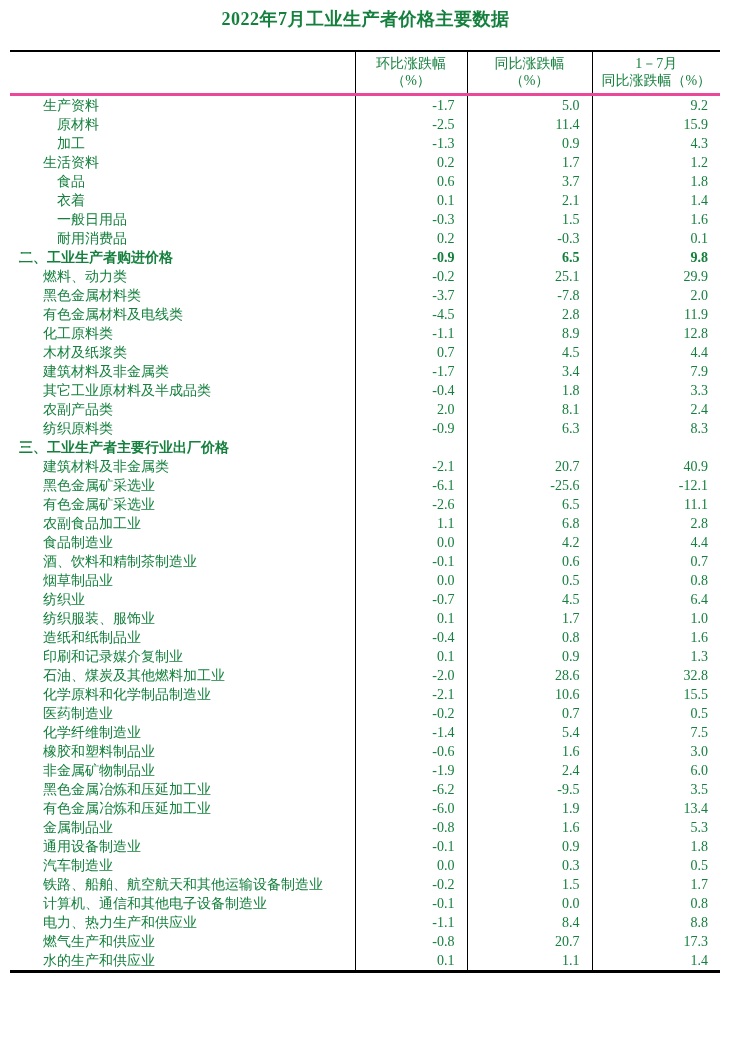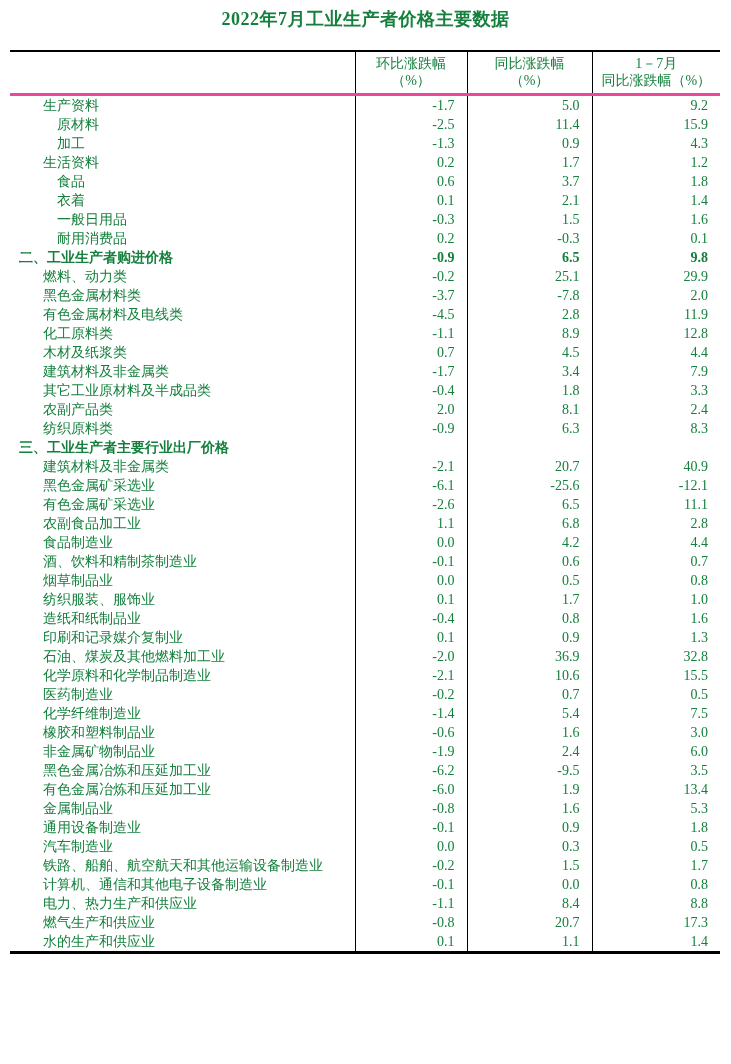--- a/index.html
+++ b/index.html
@@ -243,41 +243,47 @@
           <td class="vline num">0.6</td>
           <td class="vline num">0.7</td>
         </tr>
         <tr>
           <td class="indent1">烟草制品业</td>
           <td class="vline num">0.0</td>
           <td class="vline num">0.5</td>
           <td class="vline num">0.8</td>
         </tr>
         <tr>
+          <td class="indent1">纺织业</td>
+          <td class="vline num">-0.7</td>
+          <td class="vline num">4.5</td>
+          <td class="vline num">6.4</td>
+        </tr>
+        <tr>
           <td class="indent1">纺织服装、服饰业</td>
           <td class="vline num">0.1</td>
           <td class="vline num">1.7</td>
           <td class="vline num">1.0</td>
         </tr>
         <tr>
           <td class="indent1">造纸和纸制品业</td>
           <td class="vline num">-0.4</td>
           <td class="vline num">0.8</td>
           <td class="vline num">1.6</td>
         </tr>
         <tr>
           <td class="indent1">印刷和记录媒介复制业</td>
           <td class="vline num">0.1</td>
           <td class="vline num">0.9</td>
           <td class="vline num">1.3</td>
         </tr>
         <tr>
           <td class="indent1">石油、煤炭及其他燃料加工业</td>
           <td class="vline num">-2.0</td>
-          <td class="vline num">36.9</td>
+          <td class="vline num">28.6</td>
           <td class="vline num">32.8</td>
         </tr>
         <tr>
           <td class="indent1">化学原料和化学制品制造业</td>
           <td class="vline num">-2.1</td>
           <td class="vline num">10.6</td>
           <td class="vline num">15.5</td>
         </tr>
         <tr>
           <td class="indent1">医药制造业</td>

